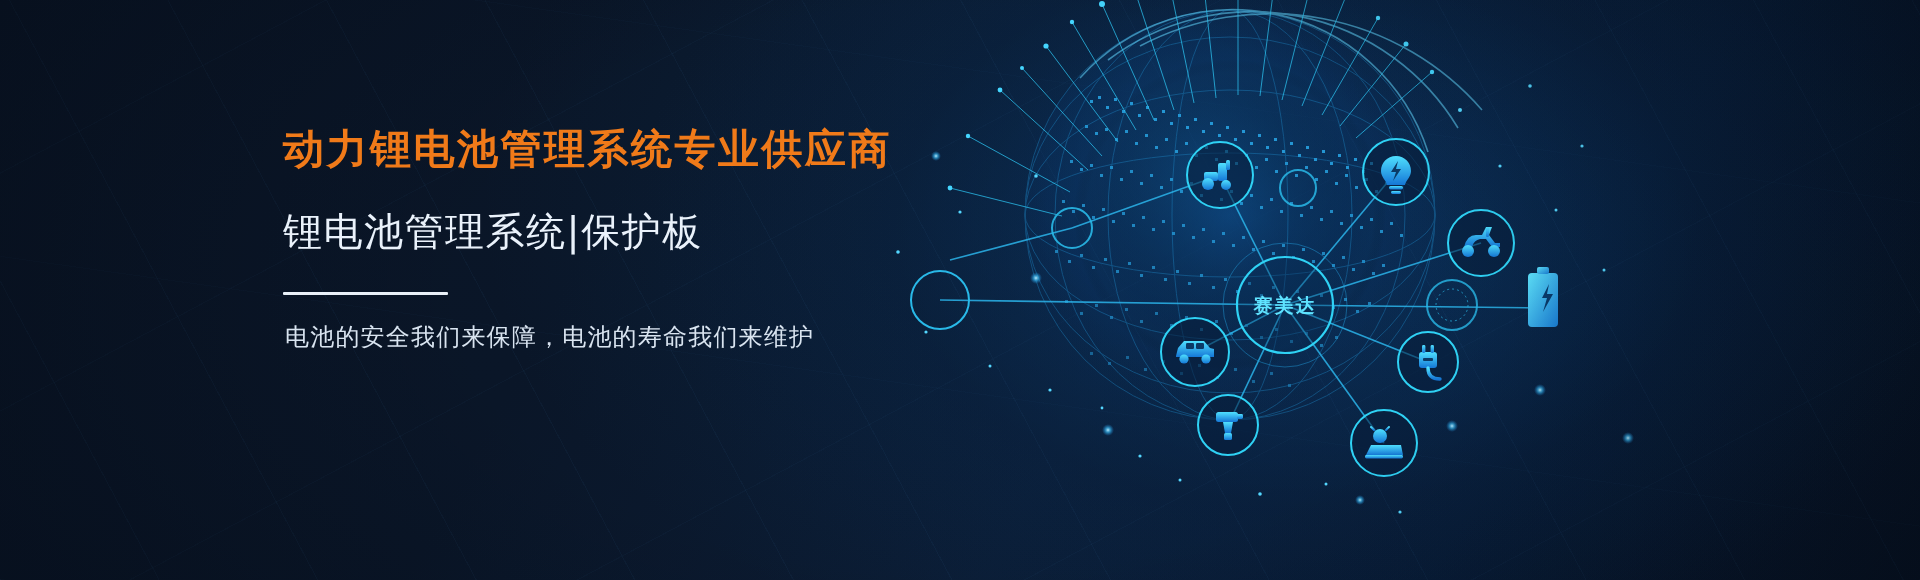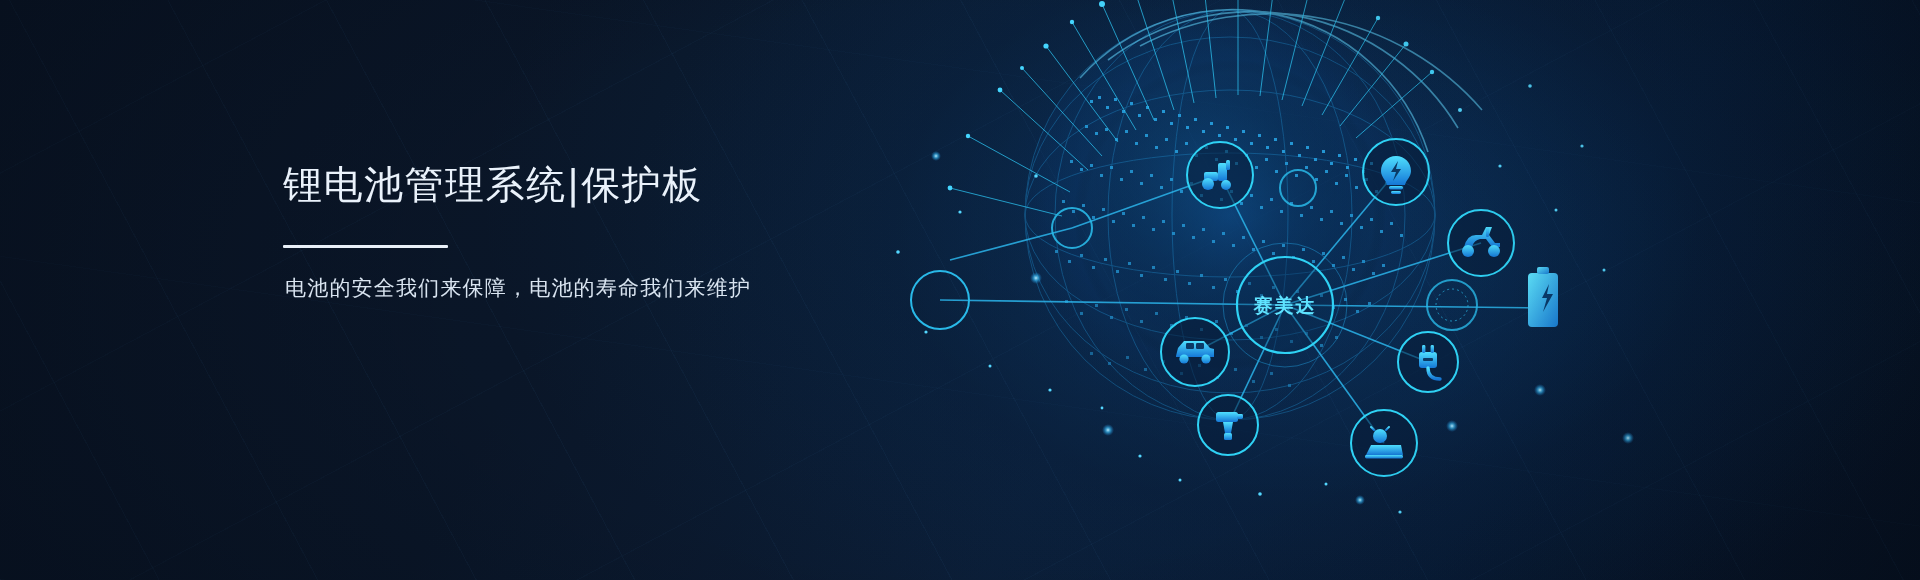--- a/index.html
+++ b/index.html
@@ -53,21 +53,21 @@
     white-space:nowrap;
   }
   .rule{
     width:165px;height:3px;
     background:#e9f0f8;
     margin:36px 0 0 0;
     border-radius:1px;
   }
   .tagline{
     color:#d9e4f0;
-    font-size:21px;
+    font-size:24px;
     font-weight:400;
     letter-spacing:1.2px;
     margin:26px 0 0 2px;
     white-space:nowrap;
   }
 
   
   .globe-wrap{
     position:absolute;
     left:840px;top:-40px;
@@ -547,18 +547,19 @@
             <circle cx="520" cy="540" r="5"></circle>
           <circle cx="96" cy="196" r="5"></circle>
         </g>
       </g>
     </svg>
   </div>
 
   <div class="bg-vignette"></div>
 
   <div class="copy">
+    <h1 class="headline">动力锂电池管理系统专业供应商</h1>
     <h2 class="subhead">锂电池管理系统|保护板</h2>
     <div class="rule"></div>
     <p class="tagline">电池的安全我们来保障，电池的寿命我们来维护</p>
   </div>
 
 </div>
 
 </body></html>

